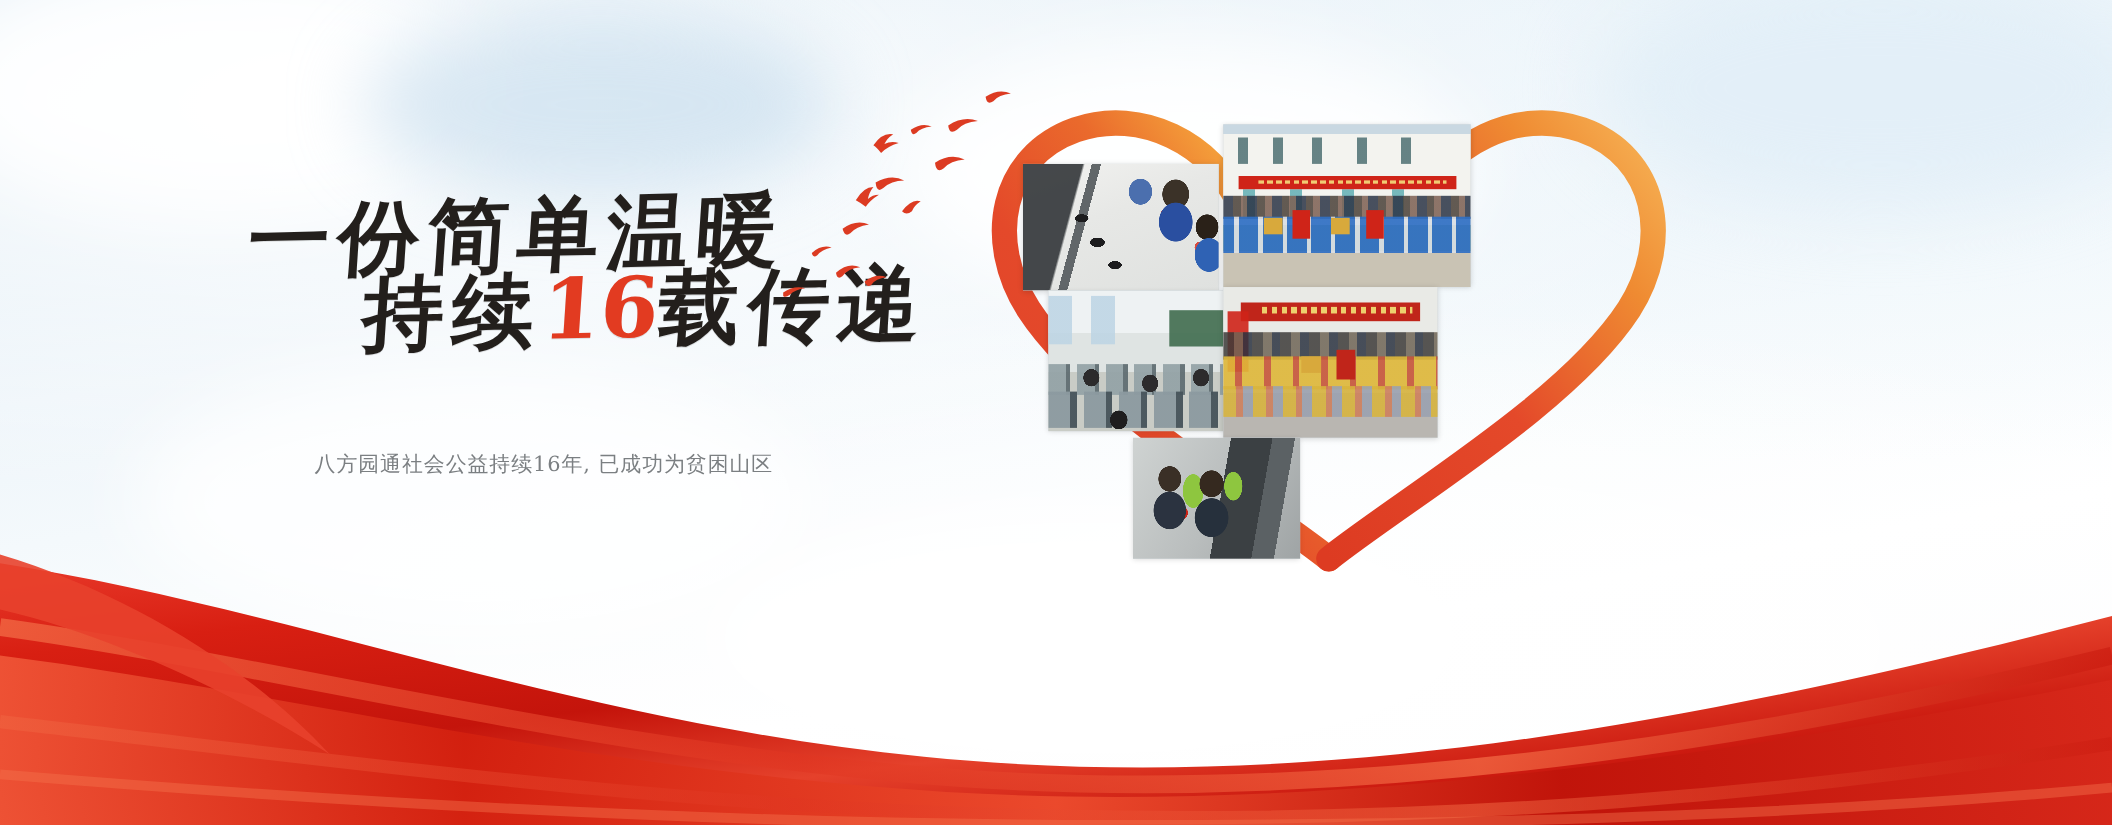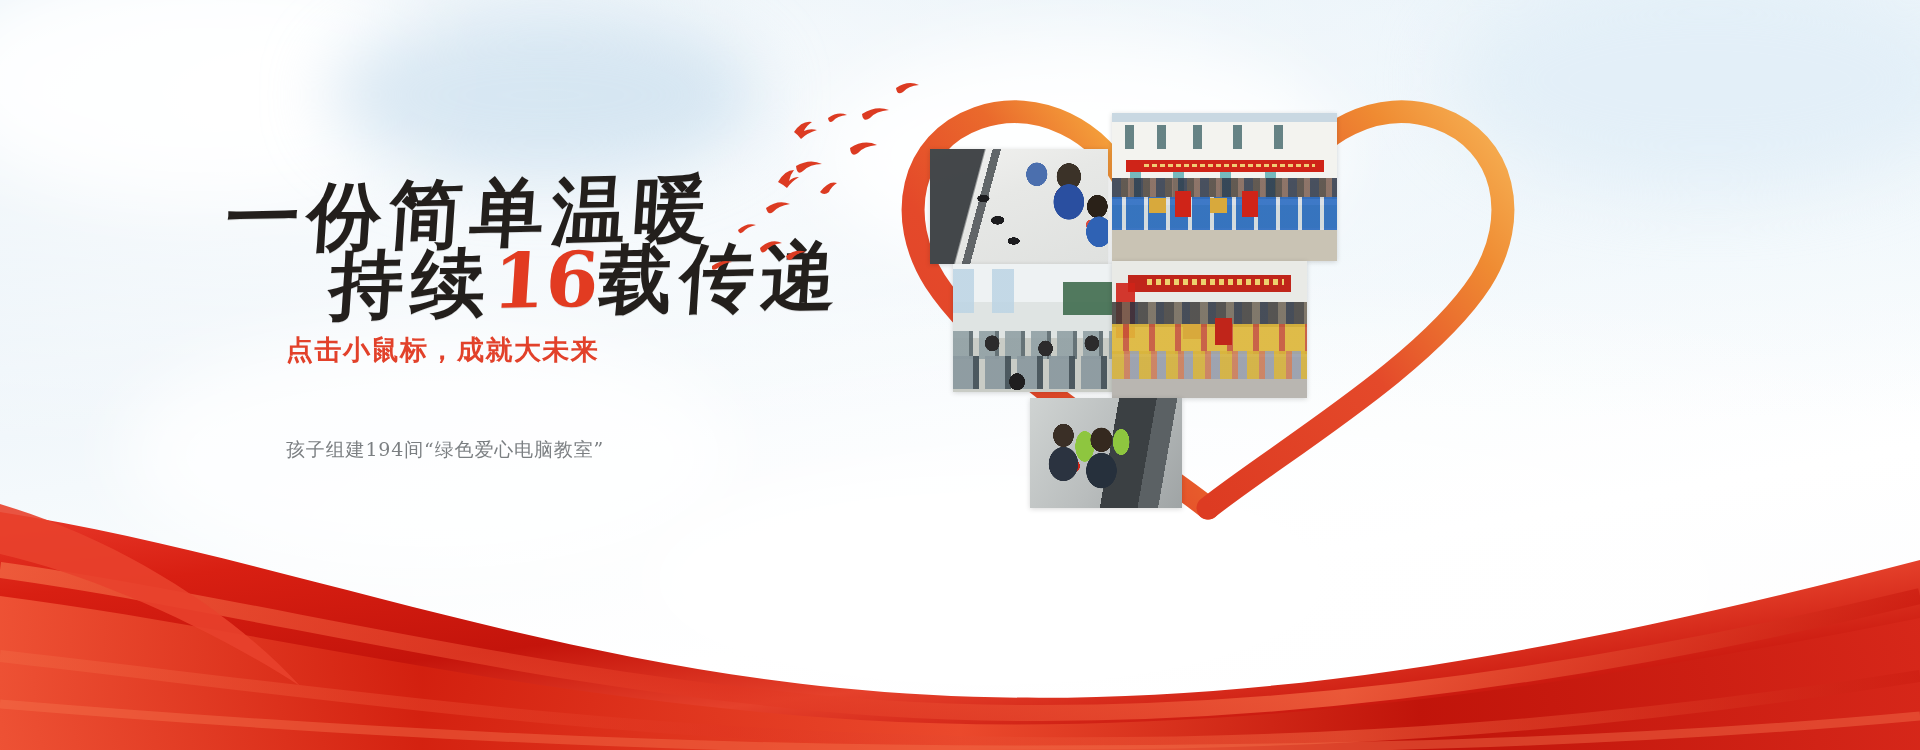--- a/index.html
+++ b/index.html
@@ -96,23 +96,22 @@
   <div class="cloud c6"></div>
 
   <div id="textblock">
 
     <div class="head-line" id="head1">一份简单温暖</div>
 
     <div class="head-line" id="head2">
       <span>持续</span><span class="num">16</span><span>载传递</span>
     </div>
 
-    <div class="sub-line" id="sub1">点击小鼠标，成就大未来</div>
-
-    <div class="body-line" id="body2">孩子组建194间“绿色爱心电脑教室”</div>
+
+    <div class="body-line" id="body1">八方园通社会公益持续16年, 已成功为贫困山区</div>
   </div>
 
   <div id="birds">
     <svg viewBox="0 0 260 250" xmlns="http://www.w3.org/2000/svg" aria-hidden="true">
       <g fill="#dc3b22">
         <path d="M12 196 q10 -7 20 -4 q-9 1 -14 6 q-4 3 -6 1z"></path>
         <path d="M38 160 q9 -8 18 -5 q-9 2 -13 7 q-4 3 -5 -2z"></path>
         <path d="M60 178 q11 -10 22 -5 q-11 1 -16 8 q-5 4 -6 -3z"></path>
         <path d="M66 138 q12 -9 24 -4 q-12 2 -17 8 q-5 4 -7 -4z"></path>
         <path d="M78 112 q7 -12 16 -12 q-4 5 -5 11 q4 -4 10 -4 q-8 5 -12 11 q-5 -4 -9 -6z"></path>

